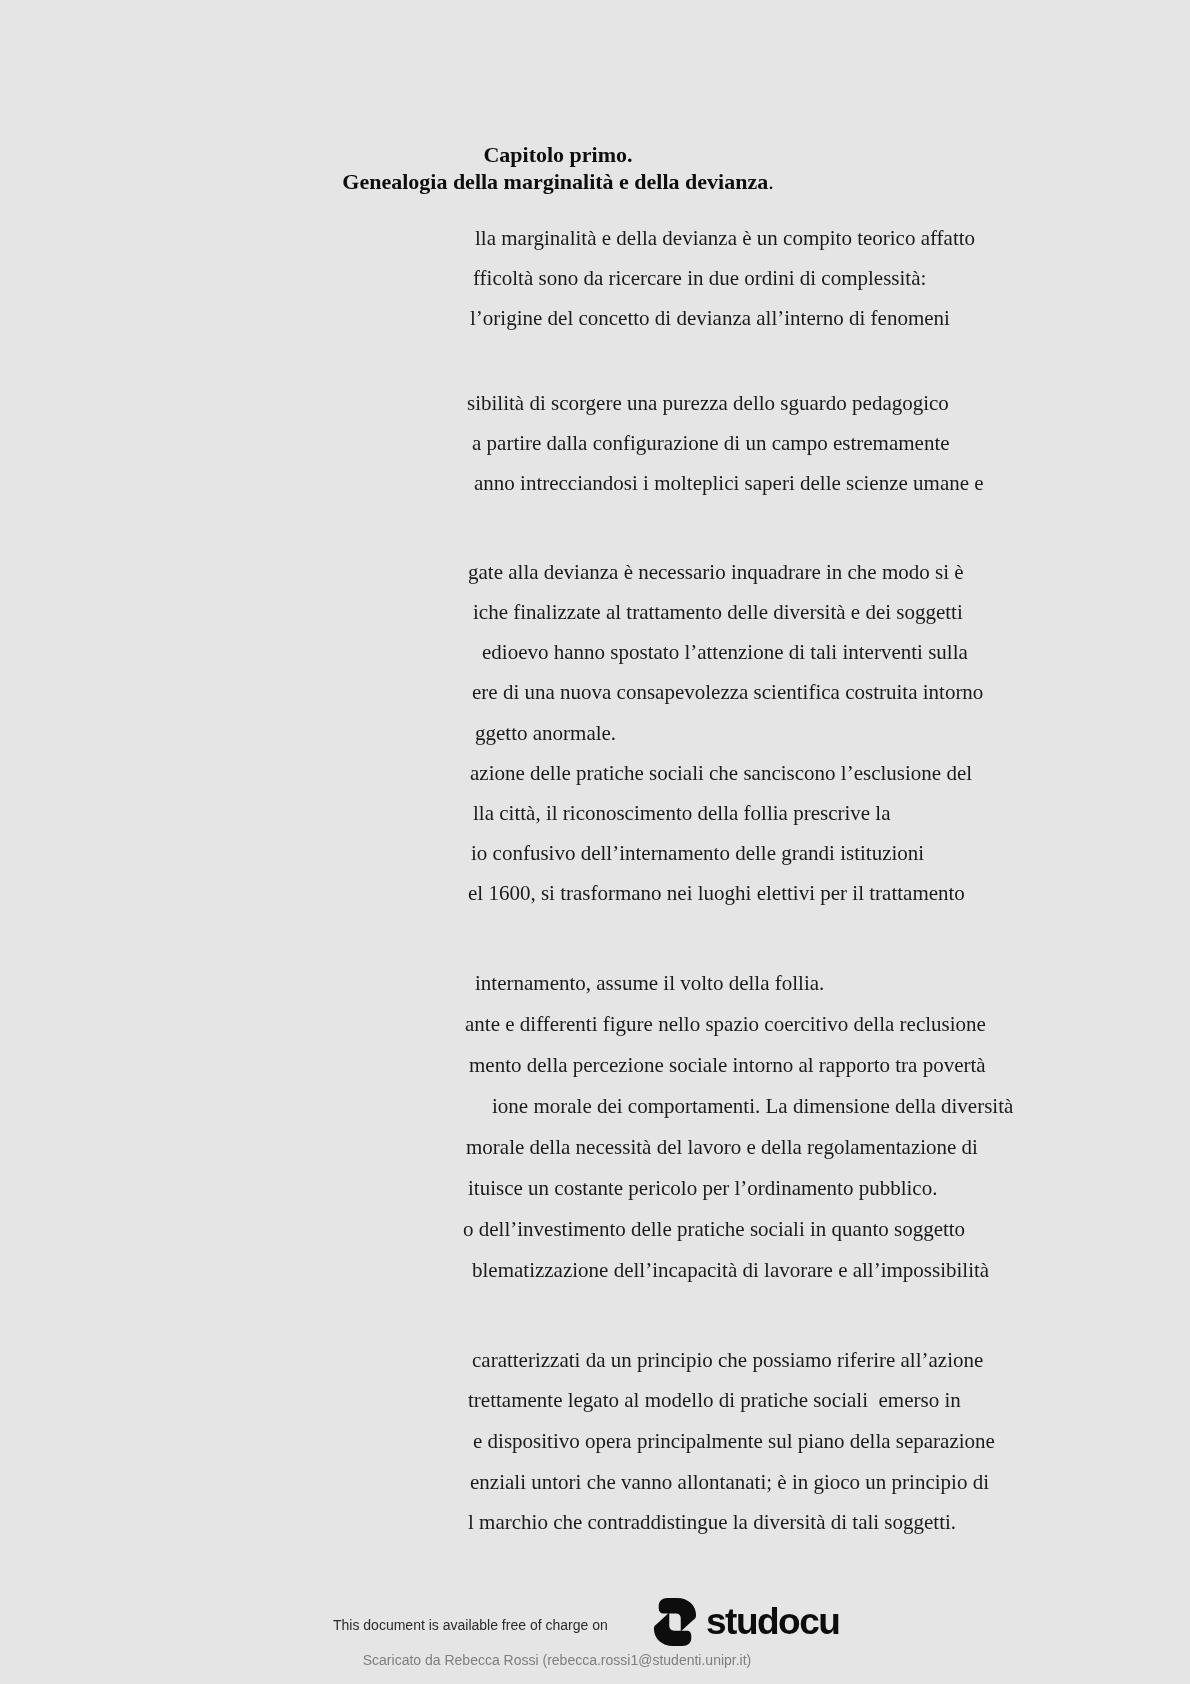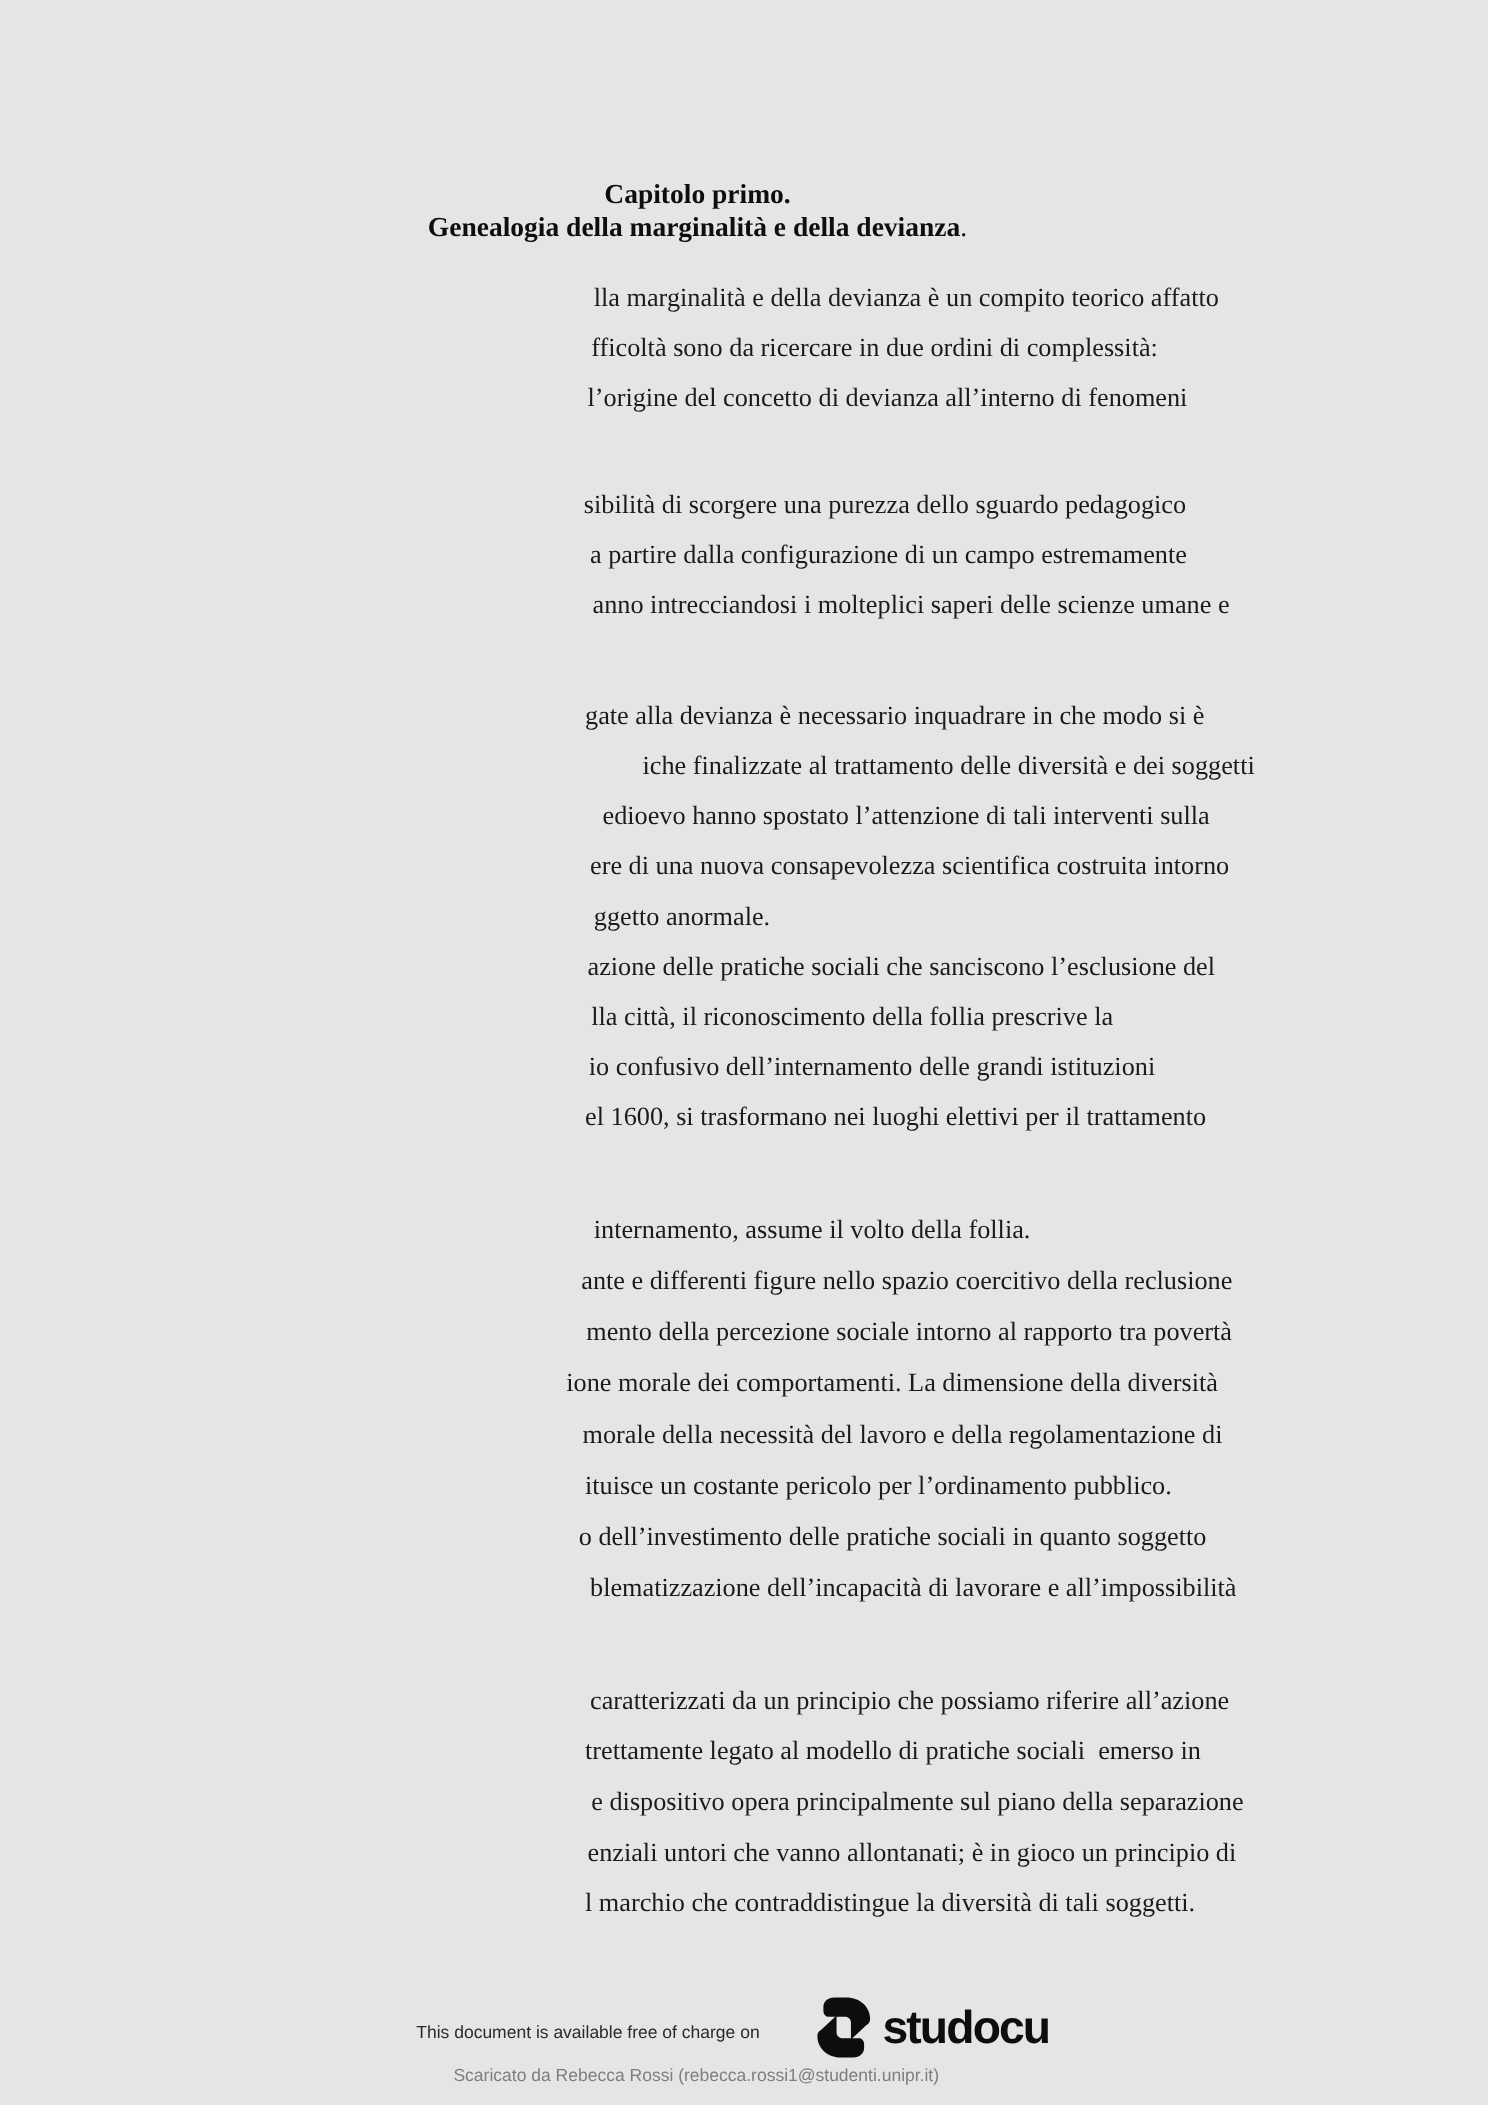--- a/index.html
+++ b/index.html
@@ -82,33 +82,33 @@
 
   <div class="body-line" style="left:475px;top:218px;">lla marginalità e della devianza è un compito teorico affatto</div>
   <div class="body-line" style="left:470px;top:298px;">l’origine del concetto di devianza all’interno di fenomeni</div>
   <div class="body-line" style="left:473px;top:258px;">fficoltà sono da ricercare in due ordini di complessità:</div>
 
   <div class="body-line" style="left:467px;top:383px;">sibilità di scorgere una purezza dello sguardo pedagogico</div>
   <div class="body-line" style="left:472px;top:423px;">a partire dalla configurazione di un campo estremamente</div>
   <div class="body-line" style="left:474px;top:463px;">anno intrecciandosi i molteplici saperi delle scienze umane e</div>
 
   <div class="body-line" style="left:468px;top:552px;">gate alla devianza è necessario inquadrare in che modo si è</div>
-  <div class="body-line" style="left:473px;top:592px;margin-left:41px;">iche finalizzate al trattamento delle diversità e dei soggetti</div>
+  <div class="body-line" style="left:473px;top:592px;">iche finalizzate al trattamento delle diversità e dei soggetti</div>
   <div class="body-line" style="left:482px;top:632px;">edioevo hanno spostato l’attenzione di tali interventi sulla</div>
   <div class="body-line" style="left:472px;top:672px;">ere di una nuova consapevolezza scientifica costruita intorno</div>
   <div class="body-line" style="left:475px;top:713px;">ggetto anormale.</div>
   <div class="body-line" style="left:470px;top:753px;">azione delle pratiche sociali che sanciscono l’esclusione del</div>
   <div class="body-line" style="left:473px;top:793px;">lla città, il riconoscimento della follia prescrive la</div>
   <div class="body-line" style="left:471px;top:833px;">io confusivo dell’internamento delle grandi istituzioni</div>
   <div class="body-line" style="left:468px;top:873px;">el 1600, si trasformano nei luoghi elettivi per il trattamento</div>
 
   <div class="body-line" style="left:475px;top:963px;">internamento, assume il volto della follia.</div>
   <div class="body-line" style="left:465px;top:1004px;">ante e differenti figure nello spazio coercitivo della reclusione</div>
   <div class="body-line" style="left:469px;top:1045px;">mento della percezione sociale intorno al rapporto tra povertà</div>
-  <div class="body-line" style="left:453px;top:1086px;">ione morale dei comportamenti. La dimensione della diversità</div>
+  <div class="body-line" style="left:492px;top:1086px;">ione morale dei comportamenti. La dimensione della diversità</div>
   <div class="body-line" style="left:466px;top:1127px;">morale della necessità del lavoro e della regolamentazione di</div>
   <div class="body-line" style="left:468px;top:1168px;">ituisce un costante pericolo per l’ordinamento pubblico.</div>
   <div class="body-line" style="left:472px;top:1250px;">blematizzazione dell’incapacità di lavorare e all’impossibilità</div>
   <div class="body-line" style="left:463px;top:1209px;">o dell’investimento delle pratiche sociali in quanto soggetto</div>
 
   <div class="body-line" style="left:472px;top:1340px;">caratterizzati da un principio che possiamo riferire all’azione</div>
   <div class="body-line" style="left:468px;top:1380px;">trettamente legato al modello di pratiche sociali  emerso in</div>
   <div class="body-line" style="left:473px;top:1421px;">e dispositivo opera principalmente sul piano della separazione</div>
   <div class="body-line" style="left:470px;top:1462px;">enziali untori che vanno allontanati; è in gioco un principio di</div>
   <div class="body-line" style="left:468px;top:1502px;">l marchio che contraddistingue la diversità di tali soggetti.</div>

